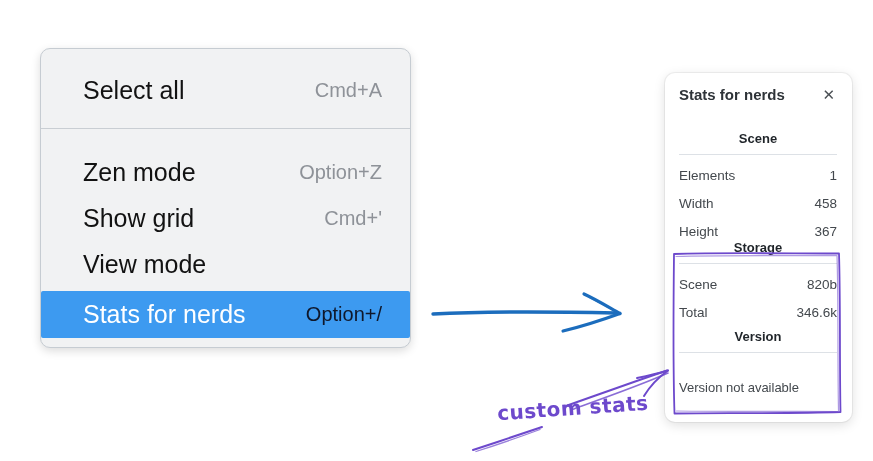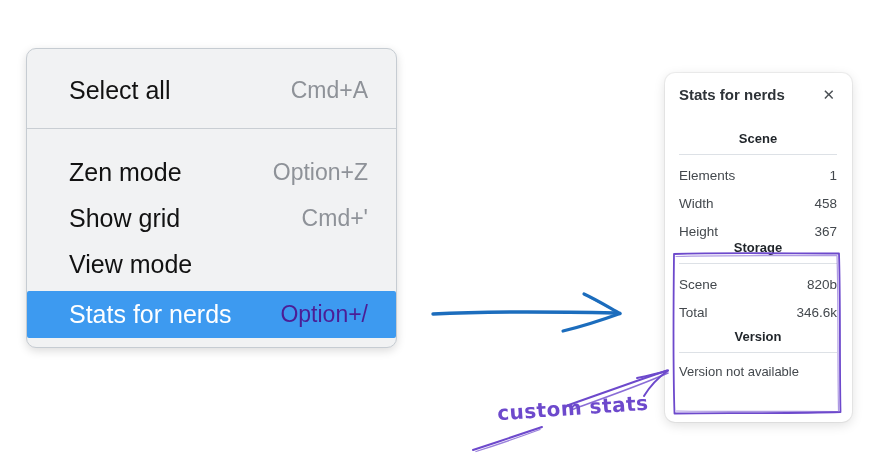--- a/index.html
+++ b/index.html
@@ -1,36 +1,36 @@
 <!DOCTYPE html>
 <html><head>
 <meta charset="utf-8">
 <style>
   * { margin:0; padding:0; box-sizing:border-box; }
   html,body { width:873px; height:461px; background:#ffffff; overflow:hidden;
               font-family:"Liberation Sans", sans-serif; position:relative; }
 
   
   .menu {
-    position:absolute; left:26px; top:48px; width:371px; height:300px;
+    position:absolute; left:40px; top:48px; width:371px; height:300px;
     background:#f1f2f3; border:1px solid #c6ccd2; border-radius:10px;
     box-shadow:0 3px 10px rgba(0,0,0,.14);
     padding:16px 0; z-index:1;
   }
   .menu-item {
     height:46px; display:flex; align-items:center; justify-content:space-between;
     padding:0 28px 0 42px; font-size:25px; color:#121212; cursor:default;
   }
-  .menu-item .mi-shortcut { color:#8e9298; font-size:23px; }
+  .menu-item .mi-shortcut { color:#8e9298; font-size:20px; }
   .menu-item.first { height:50px; }
   .menu-divider { height:1px; background:#c9ced3; margin:13px 0 20px; }
   .menu-item.highlighted {
     background:#3d9af0; color:#ffffff; margin-top:4px; height:47px; border-radius:2px;
   }
-  .menu-item.highlighted .mi-shortcut { color:#4c1d95; }
+  .menu-item.highlighted .mi-shortcut { color:#0f172a; }
 
   
   .stats-panel {
     position:absolute; left:665px; top:73px; width:187px; height:349px;
     background:#ffffff; border-radius:10px;
     box-shadow:0 0 0 1px rgba(0,0,0,.05), 0 3px 12px rgba(0,0,0,.13);
     padding:12px 15px 0 14px; z-index:1;
     font-size:13.5px; color:#43484d;
   }
   .panel-header { display:flex; justify-content:space-between; align-items:center;
@@ -40,21 +40,21 @@
                padding:2px; }
   .section-heading { text-align:center; font-weight:bold; font-size:13px;
                      color:#1f2429; line-height:18px; }
   .hr { height:1px; background:#dde1e6; margin-top:6px; }
   .stat-row { height:28px; display:flex; align-items:flex-end;
               justify-content:space-between; }
   .stat-row .sr-value { text-align:right; }
   .sh-storage { }
   .sh-version { margin-top:8px; }
   .version-note { height:28px; display:flex; align-items:center; font-size:13px;
-                  color:#43484d; margin-top:4px; white-space:nowrap; }
+                  color:#43484d; margin-top:20px; white-space:nowrap; }
 
   
   .overlay { position:absolute; left:0; top:0; width:873px; height:461px;
              pointer-events:none; z-index:3; }
   .custom-stats-label {
     position:absolute; left:497px; top:396px; z-index:3;
     font-family:"DejaVu Sans", sans-serif; font-weight:bold; font-size:20px;
     color:#6d49cc; transform:rotate(-4deg); letter-spacing:.5px;
     pointer-events:none;
   }

